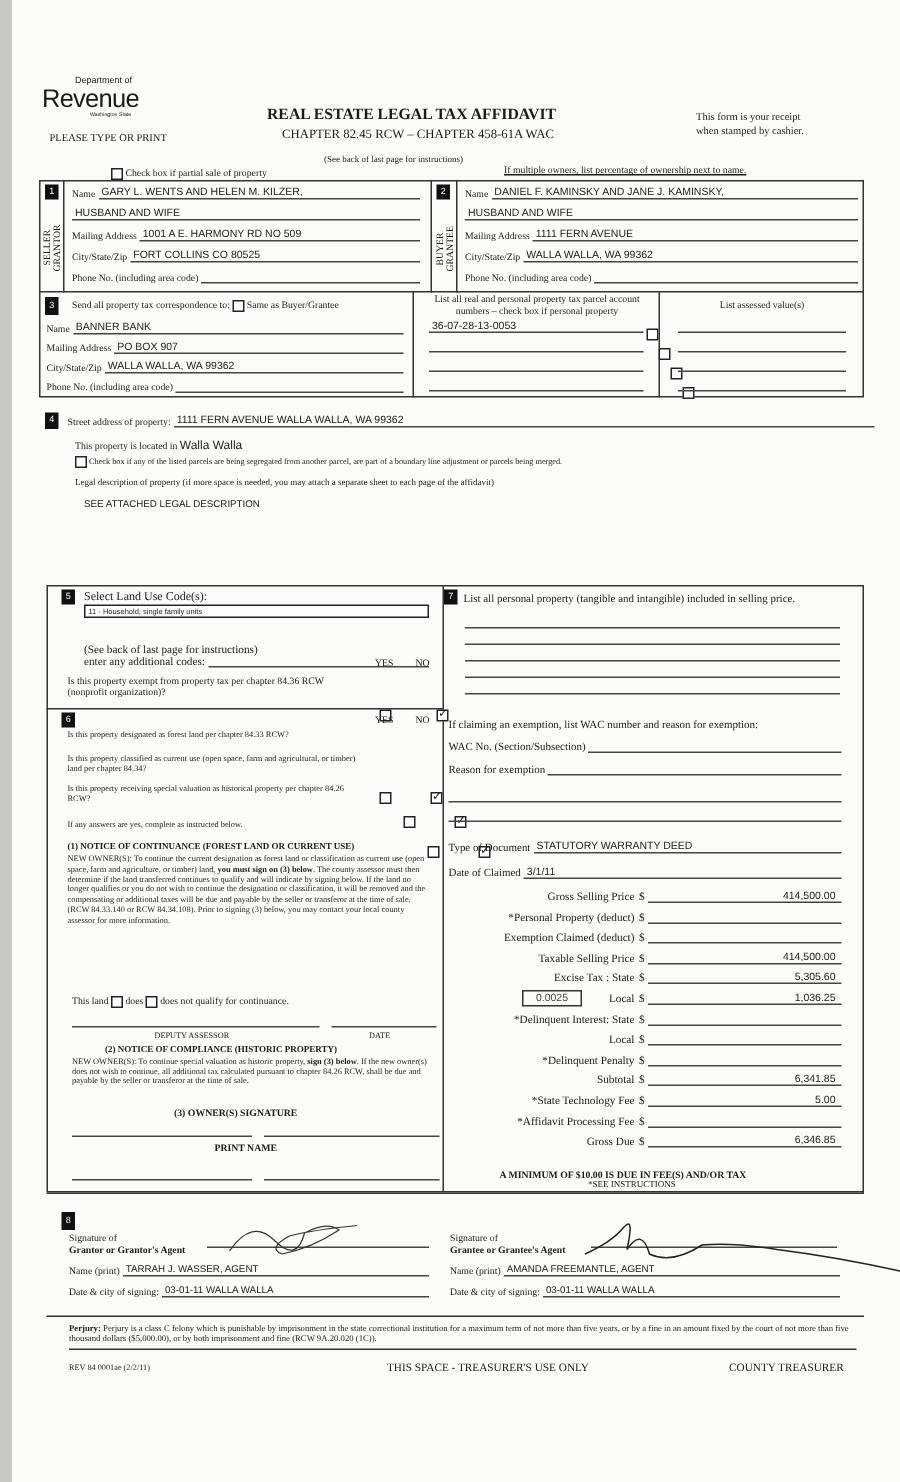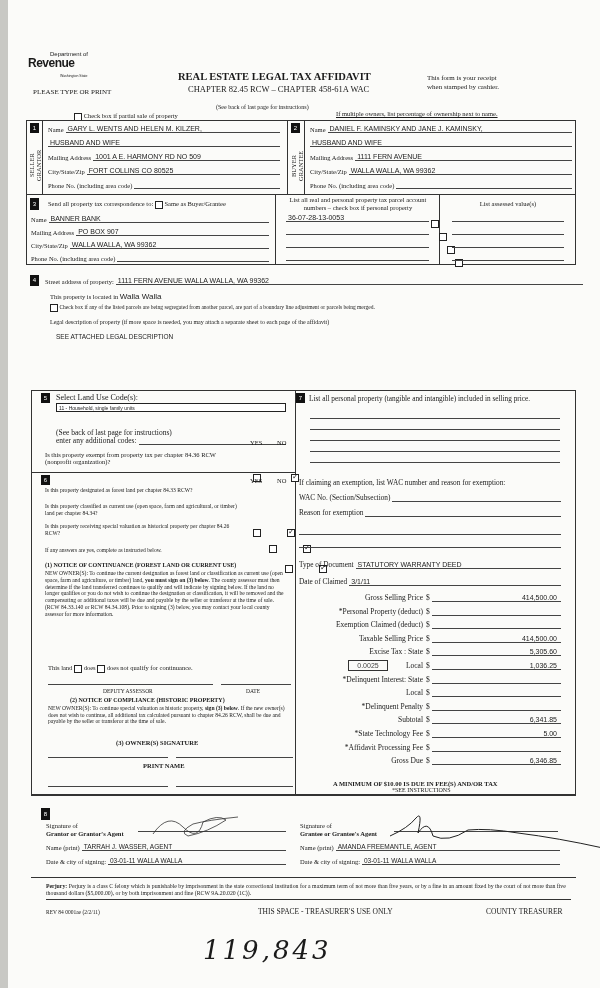--- a/index.html
+++ b/index.html
@@ -27,27 +27,27 @@
 </style>
 </head>
 <body>
 
 <div class="edge"></div>
 <div class="page">
 
   
   <div class="abs" style="left:20px;top:48px;width:70px">
     <div class="abs sans" style="left:22px;top:3px;font-size:6px">Department of</div>
-    <div class="abs sans" style="left:0;top:8px;font-size:12px;font-weight:bold;letter-spacing:-0.5px">Revenue</div>
+    <div class="abs sans" style="left:0;top:8px;font-size:17px;font-weight:normal;letter-spacing:-0.5px">Revenue</div>
     <div class="abs sans" style="left:32px;top:26px;font-size:3.5px">Washington State</div>
   </div>
   <div class="abs t7" style="left:25px;top:88px">PLEASE TYPE OR PRINT</div>
   <div class="abs b" style="left:170px;top:71px;font-size:10.5px">REAL ESTATE LEGAL TAX AFFIDAVIT</div>
   <div class="abs" style="left:180px;top:84px;font-size:8.5px">CHAPTER 82.45 RCW – CHAPTER 458-61A WAC</div>
-  <div class="abs t7" style="left:419px;top:74px;line-height:9px">
+  <div class="abs t7" style="left:456px;top:74px;line-height:9px">
     <div>This form is your receipt</div>
     <div>when stamped by cashier.</div>
   </div>
   <div class="abs" style="left:208px;top:104px;font-size:6px">(See back of last page for instructions)</div>
   <div class="abs t6" style="left:66px;top:112px">
     <span class="cb"></span>
     <span>Check box if partial sale of property</span>
   </div>
   <div class="abs t6" style="left:328px;top:110px;text-decoration:underline">If multiple owners, list percentage of ownership next to name.</div>
 
@@ -435,14 +435,13 @@
         <span class="val" style="font-size:6.5px">03-01-11 WALLA WALLA</span>
       </div>
     </div>
   <div class="abs" style="left:23px;top:877px;width:545px;height:1px;background:#333"></div>
 
   
   <div class="abs" style="left:38px;top:883px;width:525px;font-size:5.8px;line-height:7px;border-bottom:1px solid #333;padding-bottom:2px"><b>Perjury:</b><span> Perjury is a class C felony which is punishable by imprisonment in the state correctional institution for a maximum term of not more than five years, or by a fine in an amount fixed by the court of not more than five thousand dollars ($5,000.00), or by both imprisonment and fine (RCW 9A.20.020 (1C)).</span></div>
   <div class="abs" style="left:38px;top:909px;font-size:5.5px">REV 84 0001ae (2/2/11)</div>
   <div class="abs" style="left:250px;top:907px;font-size:7.5px">THIS SPACE - TREASURER'S USE ONLY</div>
   <div class="abs" style="left:478px;top:907px;font-size:7.5px">COUNTY TREASURER</div>
-  <div class="abs" style="left:195px;top:935px;font-size:26px;font-style:italic;letter-spacing:3px;font-family:'DejaVu Serif',serif;font-weight:normal">119,843</div>
 </div>
 
 </body></html>

